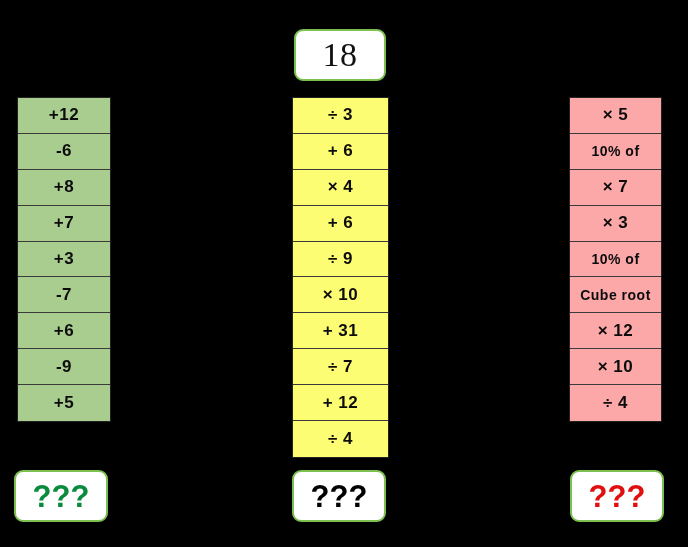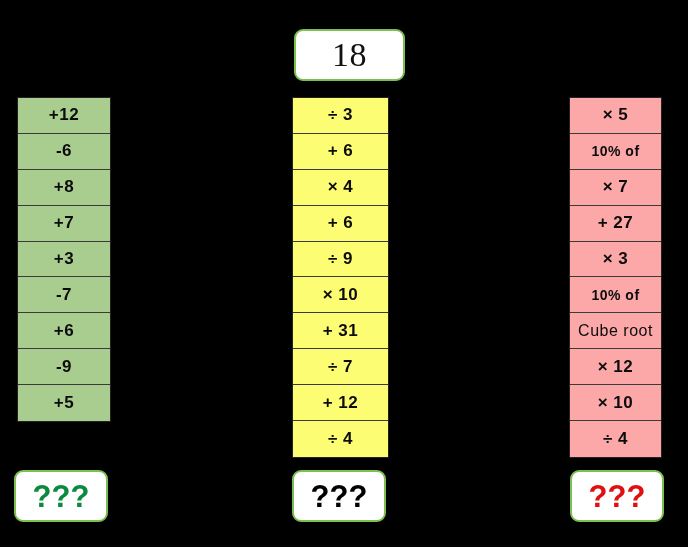--- a/index.html
+++ b/index.html
@@ -21,21 +21,21 @@
     width: 688px;
     height: 547px;
     background: #000000;
   }
 
   
   .start-box {
     position: absolute;
     left: 294px;
     top: 29px;
-    width: 111px;
+    width: 92px;
     height: 52px;
     background: #ffffff;
     border: 2px solid #7bbf4e;
     border-radius: 9px;
     box-sizing: border-box;
     display: flex;
     align-items: center;
     justify-content: center;
   }
   .start-box .val {
@@ -70,21 +70,21 @@
     color: #0c0c0c;
     letter-spacing: 0.5px;
   }
   .cell:last-child { border-bottom: none; }
 
   .column.green  .cell { background: #a9cc8f; }
   .column.yellow .cell { background: #fdfd74; }
   .column.pink   .cell { background: #fca8a8; }
 
   .cell.small    { font-size: 14px; text-align: center; }
-  .cell.tiny     { font-size: 16px; font-weight: normal; }
+  .cell.tiny     { font-size: 14px; font-weight: bold; }
 
   
   .answer-box {
     position: absolute;
     top: 470px;
     width: 94px;
     height: 52px;
     background: #ffffff;
     border: 2px solid #7bbf4e;
     border-radius: 9px;
@@ -134,21 +134,20 @@
     <div class="cell">+ 31</div>
     <div class="cell">÷ 7</div>
     <div class="cell">+ 12</div>
     <div class="cell">÷ 4</div>
   </div>
 
   <div class="column pink" id="col-pink">
     <div class="cell">× 5</div>
     <div class="cell small">10% of</div>
     <div class="cell">× 7</div>
-    <div class="cell">+ 27</div>
     <div class="cell">× 3</div>
     <div class="cell small">10% of</div>
     <div class="cell tiny">Cube root</div>
     <div class="cell">× 12</div>
     <div class="cell">× 10</div>
     <div class="cell">÷ 4</div>
   </div>
 
   <div class="answer-box" id="answer-green">
     <span class="qm" id="qm-green" style="color: rgb(10, 138, 60);">???</span>

